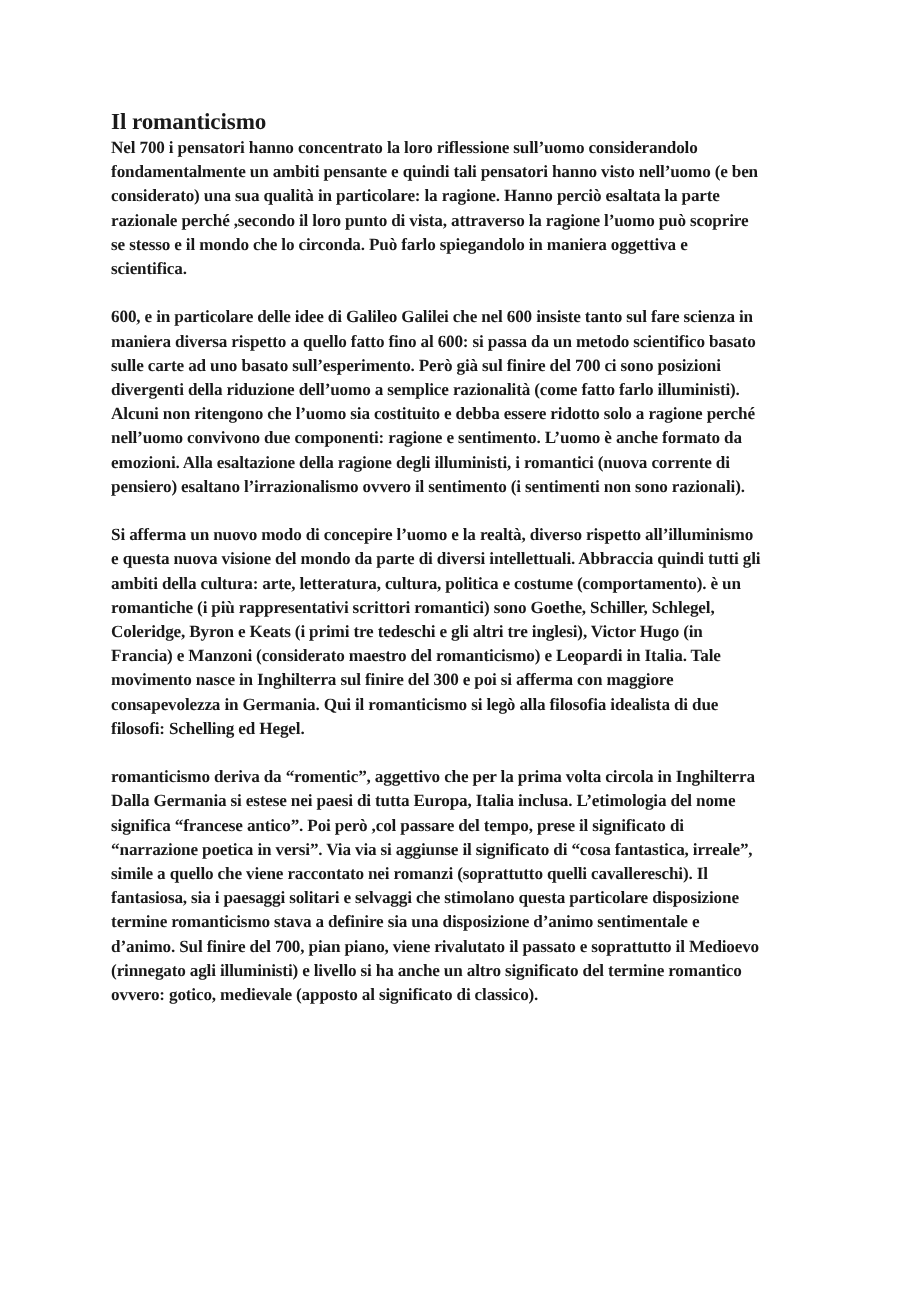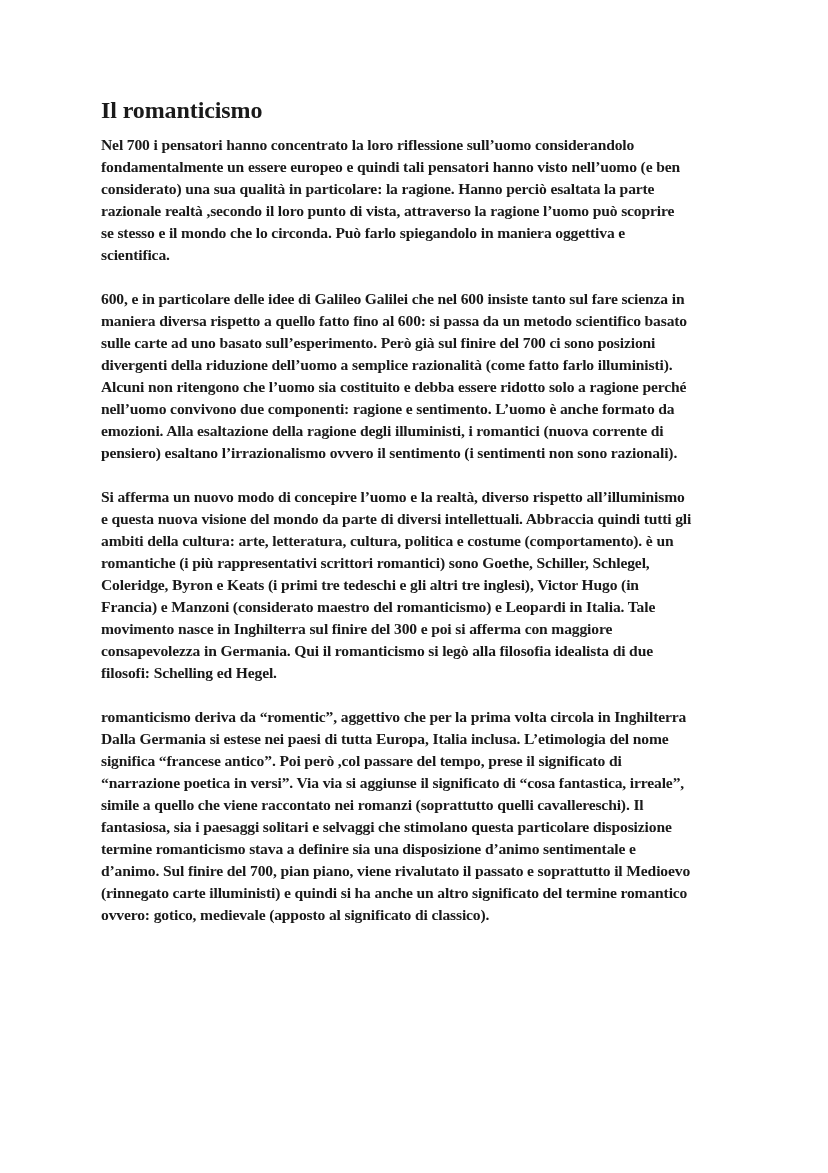--- a/index.html
+++ b/index.html
@@ -3,41 +3,41 @@
 <meta charset="utf-8">
 <style>
   html, body { margin: 0; padding: 0; background: #ffffff; }
   body { width: 828px; height: 1173px; position: relative; overflow: hidden; }
   .page {
     position: absolute; left: 101px; top: 98px; width: 660px;
     font-family: "Liberation Serif", "DejaVu Serif", serif;
     color: #1a1a1a;
   }
   .title {
-    font-size: 24px; font-weight: bold; line-height: 24px; margin: 0;
+    font-size: 21px; font-weight: bold; line-height: 24px; margin: 0;
     letter-spacing: -0.1px;
   }
-  .para { margin: 12px 0 22px 0; }
+  .para { margin: 2px 0 22px 0; }
   .line {
     display: block; white-space: nowrap;
     font-size: 15.6px; line-height: 22px; font-weight: bold;
     letter-spacing: -0.15px;
   }
 </style>
 </head>
 <body>
 
 <div class="page">
   <h1 class="title">Il romanticismo</h1>
 
   <div class="para">
     <span class="line">Nel 700 i pensatori hanno concentrato la loro riflessione sull’uomo considerandolo</span>
-    <span class="line">fondamentalmente un essere europeo e quindi tali pensatori hanno visto nell’uomo (e ben</span>
+    <span class="line">fondamentalmente un ambiti pensante e quindi tali pensatori hanno visto nell’uomo (e ben</span>
     <span class="line">considerato) una sua qualità in particolare: la ragione. Hanno perciò esaltata la parte</span>
-    <span class="line">razionale realtà ,secondo il loro punto di vista, attraverso la ragione l’uomo può scoprire</span>
+    <span class="line">razionale perché ,secondo il loro punto di vista, attraverso la ragione l’uomo può scoprire</span>
     <span class="line">se stesso e il mondo che lo circonda. Può farlo spiegandolo in maniera oggettiva e</span>
     <span class="line">scientifica.</span>
   </div>
 
   <div class="para">
     <span class="line">600, e in particolare delle idee di Galileo Galilei che nel 600 insiste tanto sul fare scienza in</span>
     <span class="line">maniera diversa rispetto a quello fatto fino al 600: si passa da un metodo scientifico basato</span>
     <span class="line">sulle carte ad uno basato sull’esperimento. Però già sul finire del 700 ci sono posizioni</span>
     <span class="line">divergenti della riduzione dell’uomo a semplice razionalità (come fatto farlo illuministi).</span>
     <span class="line">Alcuni non ritengono che l’uomo sia costituito e debba essere ridotto solo a ragione perché</span>
@@ -60,16 +60,16 @@
 
   <div class="para">
     <span class="line">romanticismo deriva da “romentic”, aggettivo che per la prima volta circola in Inghilterra</span>
     <span class="line">Dalla Germania si estese nei paesi di tutta Europa, Italia inclusa. L’etimologia del nome</span>
     <span class="line">significa “francese antico”. Poi però ,col passare del tempo,  prese il significato di</span>
     <span class="line">“narrazione poetica in versi”. Via via si aggiunse il significato di “cosa fantastica, irreale”,</span>
     <span class="line">simile a quello che viene raccontato nei romanzi (soprattutto quelli cavallereschi). Il</span>
     <span class="line">fantasiosa, sia i paesaggi solitari e selvaggi che stimolano questa particolare disposizione</span>
     <span class="line">termine romanticismo stava a definire sia una disposizione d’animo sentimentale e</span>
     <span class="line">d’animo. Sul finire del 700, pian piano, viene rivalutato il passato e soprattutto il Medioevo</span>
-    <span class="line">(rinnegato carte illuministi) e quindi si ha anche un altro significato del termine romantico</span>
+    <span class="line">(rinnegato agli illuministi) e livello si ha anche un altro significato del termine romantico</span>
     <span class="line">ovvero: gotico, medievale (apposto al significato di classico).</span>
   </div>
 </div>
 
 </body></html>

